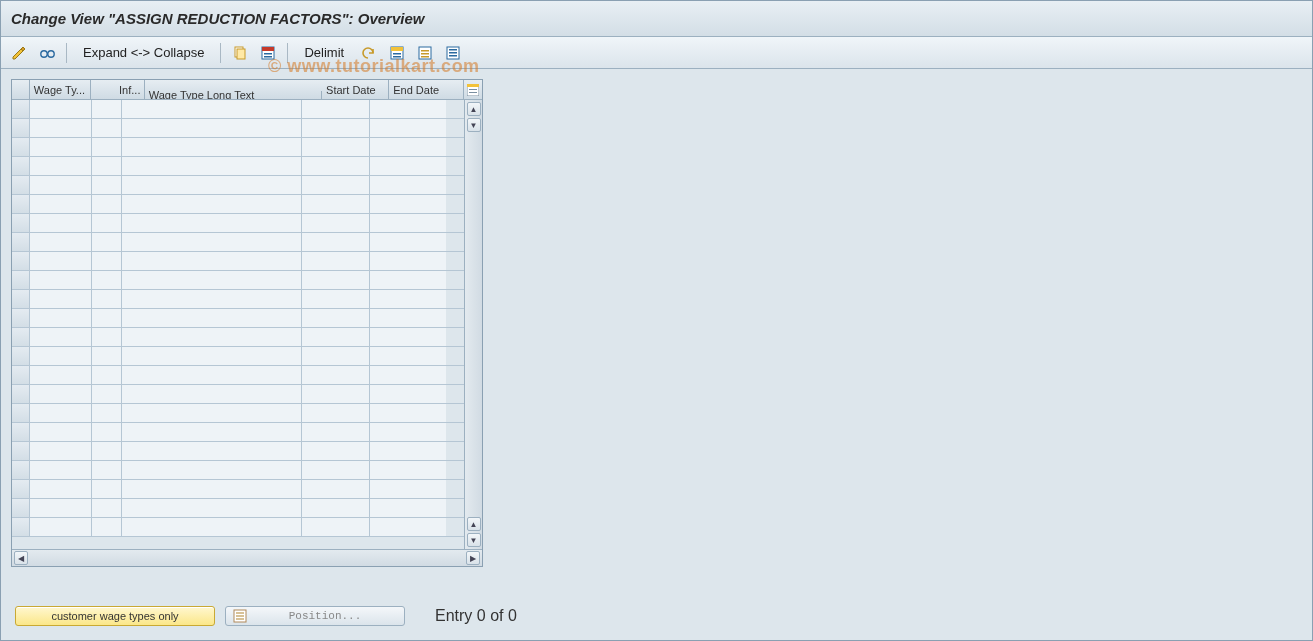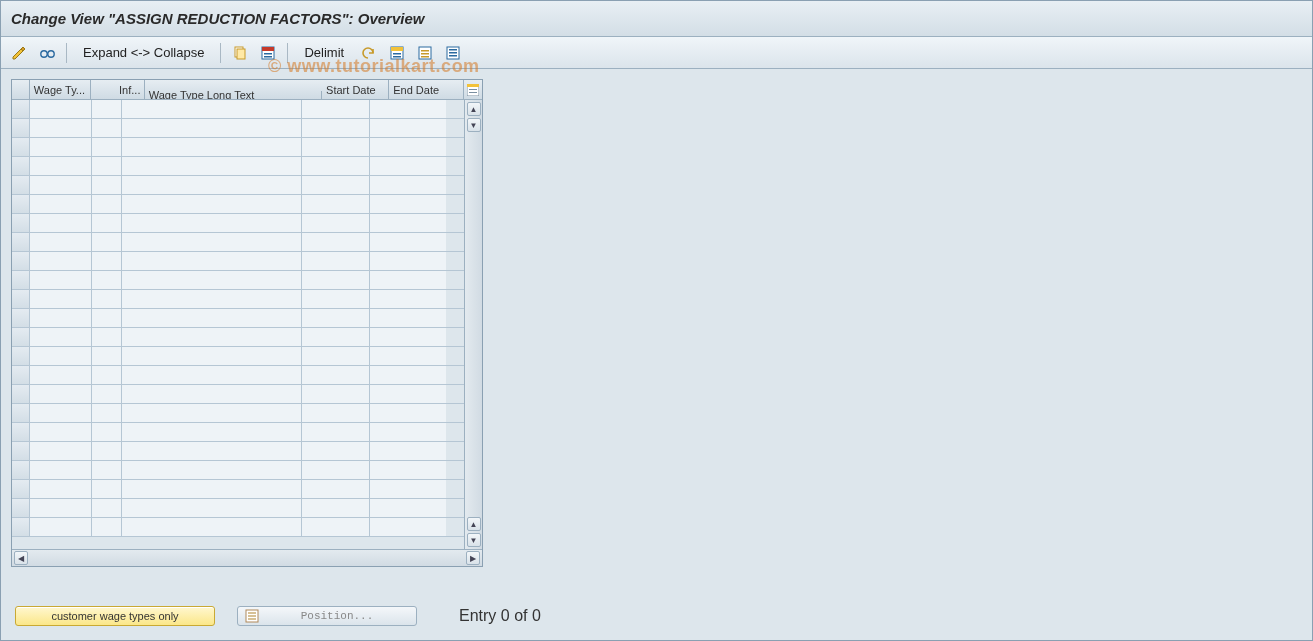--- a/index.html
+++ b/index.html
@@ -185,21 +185,21 @@
     padding: 0 2px;
   }
 
   
   .footer {
     position: absolute;
     left: 14px;
     bottom: 14px;
     display: flex;
     align-items: center;
-    gap: 22px;
+    gap: 10px;
   }
   .yellow-btn {
     width: 200px; height: 20px;
     background: linear-gradient(#fff7cf,#fbe789);
     border: 1px solid #c9a933;
     border-radius: 3px;
     display:flex; align-items:center; justify-content:center;
     font-size: 11px; color: #333;
     cursor:pointer;
     box-shadow: inset 0 1px 0 #fff;

